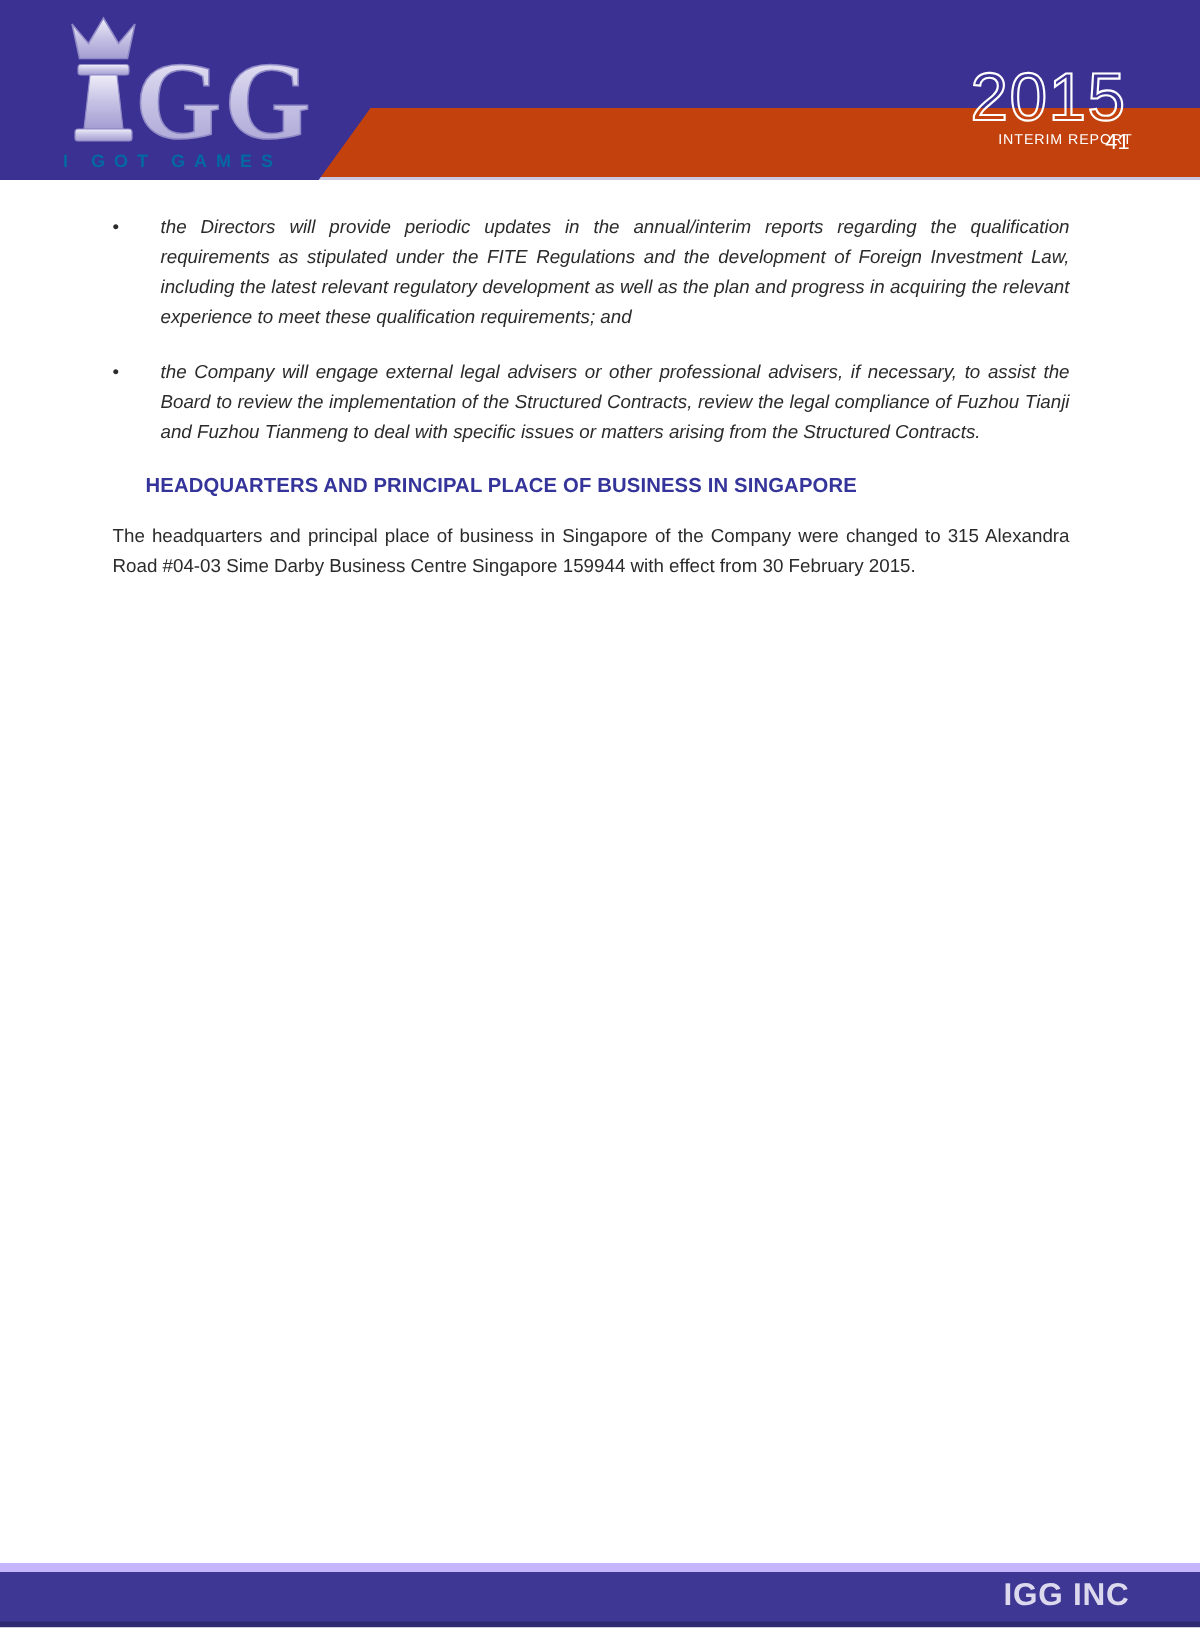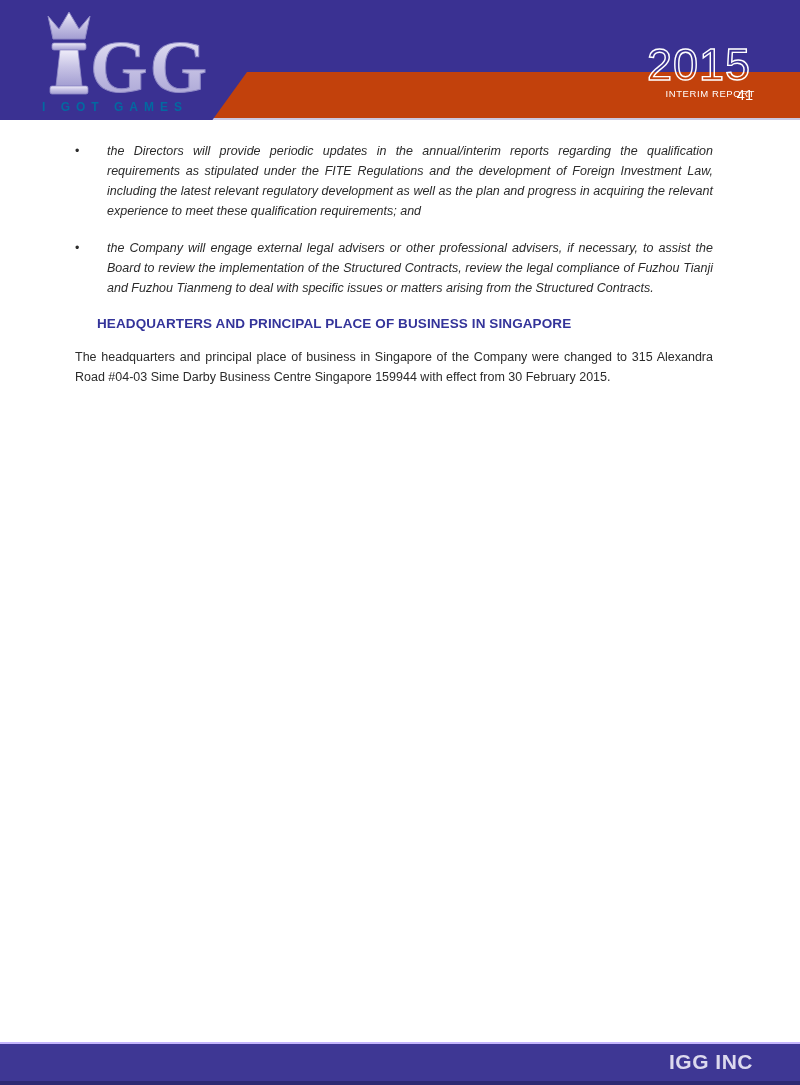--- a/index.html
+++ b/index.html
@@ -60,21 +60,21 @@
   }
   .body-paragraph {
     margin-top:15px; color:#2b2b2b; font-size:12.5px; line-height:20px;
     text-align:justify;
   }
 
   
   .ftr {
     position:absolute; left:0; bottom:0; width:800px; height:43px;
     background:#3e3794;
-    border-top:2px solid #c4b5fd;
+    border-top:6px solid #c4b5fd;
     box-shadow:inset 0 -4px 0 #2d2a72;
     display:flex; align-items:center; justify-content:flex-end;
     padding-right:47px; padding-bottom:6px;
   }
   .ftr-company {
     color:#dcd9ee; font-size:21px; font-weight:bold; letter-spacing:0.5px;
   }
 </style>
 </head>
 <body>

